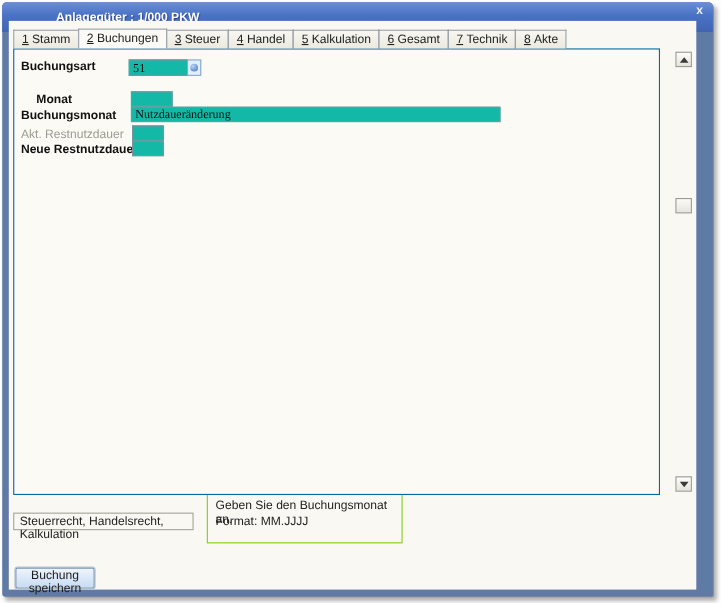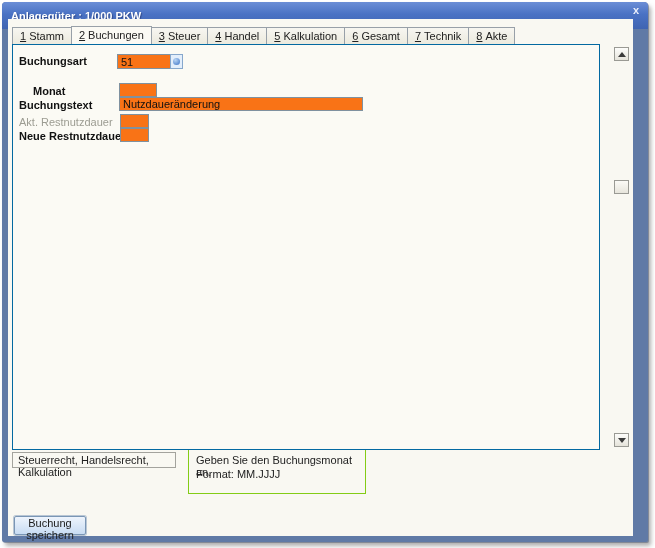--- a/index.html
+++ b/index.html
@@ -5,21 +5,21 @@
   * { margin:0; padding:0; box-sizing:border-box; }
   html,body { width:655px; height:548px; background:#ffffff; overflow:hidden;
               font-family:"Liberation Sans", sans-serif; font-size:11px; color:#1c1c1c; }
 
   .window { position:absolute; left:2px; top:2px; width:646px; height:540px;
             background:#607aa6; border-radius:4px 4px 2px 2px;
             box-shadow:3px 4px 4px rgba(110,110,110,.55), 1px 1px 0 rgba(90,110,150,.6); }
 
   .titlebar { position:absolute; left:0; top:0; right:0; height:27px;
               background:linear-gradient(180deg,#6b8ed6 0%, #4a72c4 45%, #3f64b2 100%);
-              border-radius:4px 4px 0 0; display:flex; align-items:center; }
+              border-radius:4px 4px 0 0; display:flex; align-items:center;padding-left:40px; }
   .titlebar .title { color:#ffffff; font-weight:bold; font-size:11px; padding-left:9px;
                      text-shadow:1px 1px 1px rgba(0,0,40,.35); }
   .close-x { position:absolute; right:9px; top:1px; color:#e9eefb; font-weight:bold;
              font-size:11px; cursor:default; line-height:15px; }
 
   .content { position:absolute; left:6px; top:17px; right:15px; bottom:6px;
              background:#f9f8f2; }
 
   
   .tabs { position:absolute; left:4px; top:8px; display:flex; z-index:3; }
@@ -27,40 +27,40 @@
          border:1px solid #98a0a8; border-bottom:none; margin-right:-1px;
          white-space:nowrap; color:#222; }
   .tab .num { text-decoration:underline; margin-right:3px; }
   .tab.active { background:#fbfaf4; height:18px; margin-top:-1px; z-index:4; position:relative; }
 
   
   .panel { position:absolute; left:4px; top:25px; width:588px; height:406px;
            border:1px solid #0369a1; background:#fbfaf4; z-index:1; }
   .lbl { position:absolute; font-weight:bold; color:#111; }
   .lbl.dim { font-weight:normal; color:#9c9c92; }
-  .field { position:absolute; border:1px solid #7f919f; background:#f97316;
-           font-family:Liberation Sans, sans-serif; font-size:11px; padding:0 3px; color:#111; }
+  .field { position:absolute; border:1px solid #7f919f; background:#14b8a6;
+           font-family:Liberation Serif, serif; font-size:11px; padding:0 3px; color:#111; }
   .spin-btn { position:absolute; width:13px; height:15px; background:#e3eefb;
               border:1px solid #86a7cc; display:flex; align-items:center; justify-content:center; }
   .spin-dot { width:7px; height:7px; border-radius:50%;
               background:radial-gradient(circle at 35% 30%, #b9d5f4, #3a72c6); }
 
   
   .sb-btn { position:absolute; width:15px; height:14px;
             background:linear-gradient(#fdfdfb,#e5e3da); border:1px solid #9a9a94;
             display:flex; align-items:center; justify-content:center; }
   .arrow-up { width:0; height:0; border-left:4px solid transparent; border-right:4px solid transparent;
               border-bottom:5px solid #3a3a3a; }
   .arrow-down { width:0; height:0; border-left:4px solid transparent; border-right:4px solid transparent;
                 border-top:5px solid #3a3a3a; }
   .sb-thumb { position:absolute; width:15px; height:14px;
               background:linear-gradient(#fbfaf6,#e7e5dc); border:1px solid #9a9a94; }
 
   
-  .scope-field { position:absolute; left:4px; top:433px; width:164px; height:16px;
+  .scope-field { position:absolute; left:4px; top:447px; width:164px; height:16px;
                  border:1px solid #a3a39d; background:#f9f8f2; padding:1px 5px; color:#222; }
   .save-btn { position:absolute; left:6px; top:459px; width:72px; height:19px;
               background:linear-gradient(#eef4fc,#c8dcf3); border:1px solid #7a96b5;
               border-radius:2px; font-family:"Liberation Sans", sans-serif; font-size:11px;
               color:#1a1a1a; box-shadow:0 0 0 1px #b9c6d4;margin-top:38px; }
   .info-box { position:absolute; left:180px; top:427px; width:178px; height:48px;
               border:1px solid #84cc16; }
   .info-legend { position:absolute; left:5px; top:-7px; background:#f9f8f2; padding:0 3px;
                  color:#d11a1a; font-size:11px; }
   .info-line1 { position:absolute; left:7px; top:7px; color:#222; }
@@ -108,22 +108,22 @@
     <div class="panel">
       <span class="lbl" style="left:6px; top:10px;">Buchungsart</span>
       <input class="field" style="left: 104px; top: 9px; width: 54px; height: 15px;" value="51">
       <div class="spin-btn" style="left:157px; top:9px;">
         <span class="spin-dot"></span>
       </div>
 
       <span class="lbl" style="left:6px; top:40px;padding-left:14px;">Monat</span>
       <input class="field" style="left: 106px; top: 38px; width: 38px; height: 14px;" value="">
 
-      <span class="lbl" style="left:6px; top:54px;">Buchungstext</span>
-      <input class="field" style="left: 106px; top: 52px; width: 244px; height: 14px;" value="Nutzdaueränderung">
+      <span class="lbl" style="left:6px; top:54px;">Buchungsmonat</span>
+      <input class="field" style="left: 106px; top: 52px; width: 336px; height: 14px;" value="Nutzdaueränderung">
 
       <span class="lbl dim" style="left:6px; top:71px;">Akt. Restnutzdauer</span>
       <input class="field" style="left: 107px; top: 69px; width: 29px; height: 14px;" value="">
 
       <span class="lbl" style="left:6px; top:85px;">Neue Restnutzdauer</span>
       <input class="field" style="left: 107px; top: 83px; width: 29px; height: 14px;" value="">
     </div>
 
     <div class="sb-btn" style="left:606px; top:28px;">
       <span class="arrow-up"></span>

